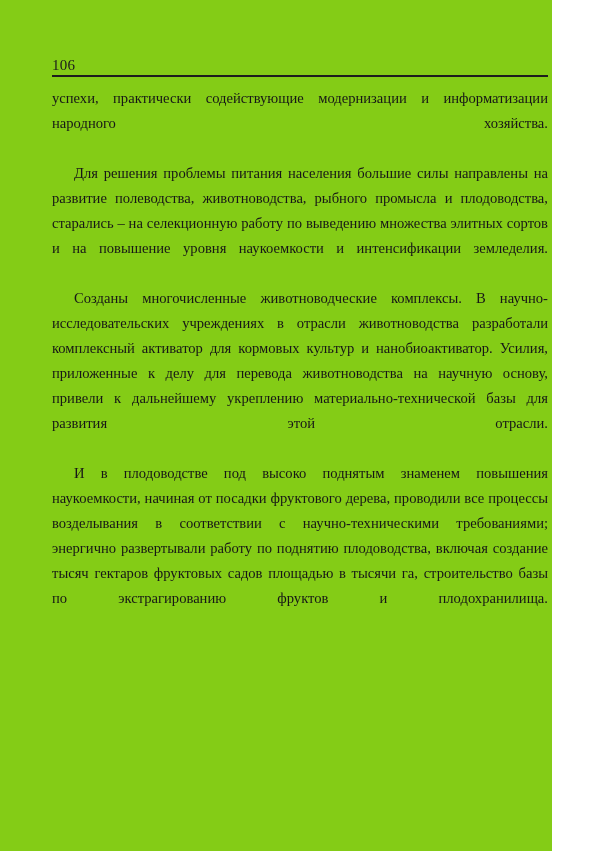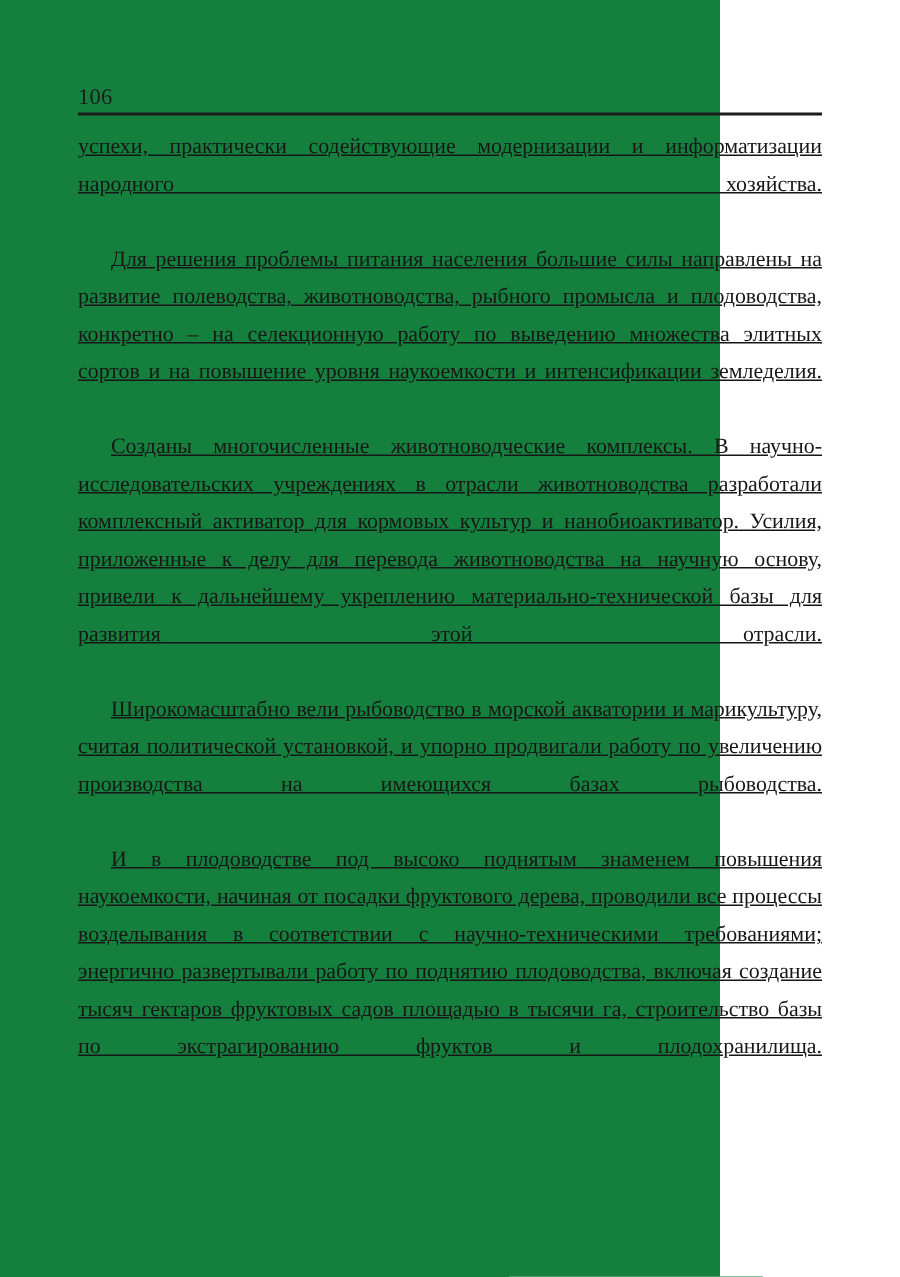--- a/index.html
+++ b/index.html
@@ -11,23 +11,23 @@
     width: 600px;
     height: 851px;
     background: #ffffff;
     font-family: "Liberation Serif", "DejaVu Serif", serif;
     color: #141414;
     overflow: hidden;
   }
 
   .page {
     position: relative;
-    width: 480px;
+    width: 552px;
     height: 851px;
-    background: #15803d;
+    background: #84cc16;
     box-sizing: border-box;
   }
 
   
   .page-header {
     position: absolute;
     left: 52px;
     top: 56px;
     width: 496px;
   }
@@ -56,21 +56,20 @@
     margin: 0;
     font-size: 14.6px;
     line-height: 25px;
     text-align: justify;
     text-justify: inter-word;
     text-indent: 22px;
     color: #171717;
     hyphens: manual;
     -webkit-hyphens: manual;
     word-spacing: 0.1px;
-    text-decoration: underline;
   }
   .body-text p.no-indent {
     text-indent: 0;
   }
   
   .body-text p::after {
     content: "";
     display: inline-block;
     width: 100%;
   }
@@ -80,19 +79,18 @@
 
 <div class="page">
 
   <div class="page-header">
     <div class="folio">106</div>
     <div class="header-rule"></div>
   </div>
 
   <div class="body-text">
     <p class="no-indent">успехи, практически содействующие модернизации и информатизации народного хозяйства.</p>
-    <p>Для решения проблемы питания населения большие силы направлены на развитие полеводства, животноводства, рыбного промысла и плодоводства, конкретно – на селекционную работу по выведению множества элитных сортов и на повышение уровня наукоемкости и интенсификации земледелия.</p>
+    <p>Для решения проблемы питания населения большие силы направлены на развитие полеводства, животноводства, рыбного промысла и плодоводства, старались – на селекционную работу по выведению множества элитных сортов и на повышение уровня наукоемкости и интенсификации земледелия.</p>
     <p>Созданы многочисленные животноводческие комплексы. В научно-исследовательских учреждениях в отрасли животноводства разработали комплексный активатор для кормовых культур и нанобиоактиватор. Усилия, приложенные к делу для перевода животноводства на научную основу, привели к дальнейшему укреплению материально-технической базы для развития этой отрасли.</p>
-    <p>Широкомасштабно вели рыбоводство в морской акватории и марикультуру, считая политической установкой, и упорно продвигали работу по увеличению производства на имеющихся базах рыбоводства.</p>
     <p>И в плодоводстве под высоко поднятым знаменем повышения наукоемкости, начиная от посадки фруктового дерева, проводили все процессы возделывания в соответствии с научно-техническими требованиями; энергично развертывали работу по поднятию плодоводства, включая создание тысяч гектаров фруктовых садов площадью в тысячи га, строительство базы по экстрагированию фруктов и плодохранилища.</p>
   </div>
 
 </div>
 
 </body></html>

